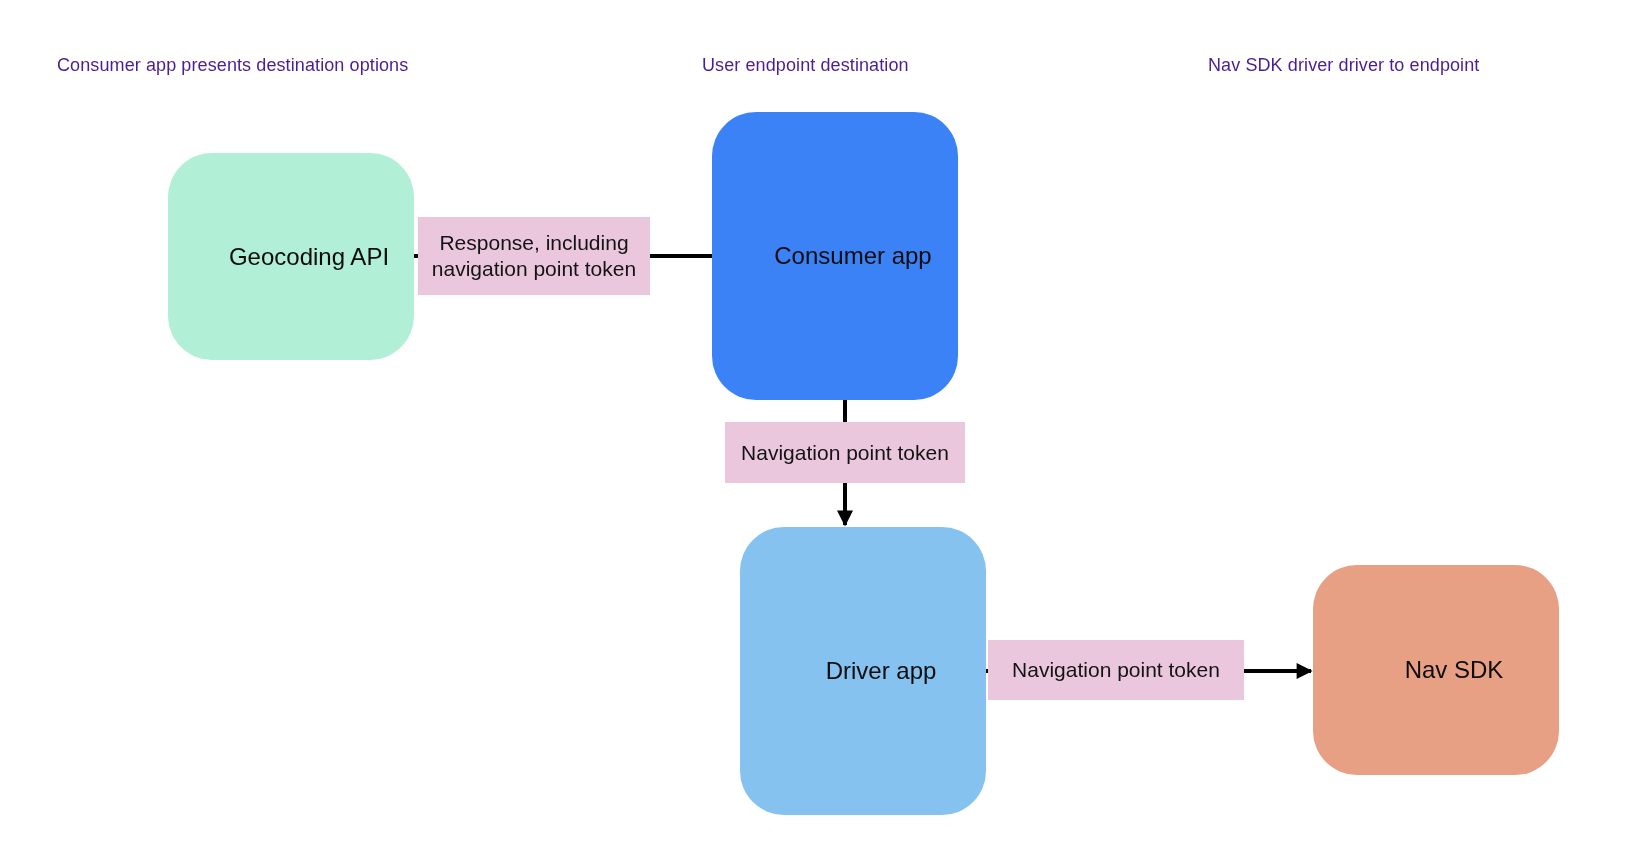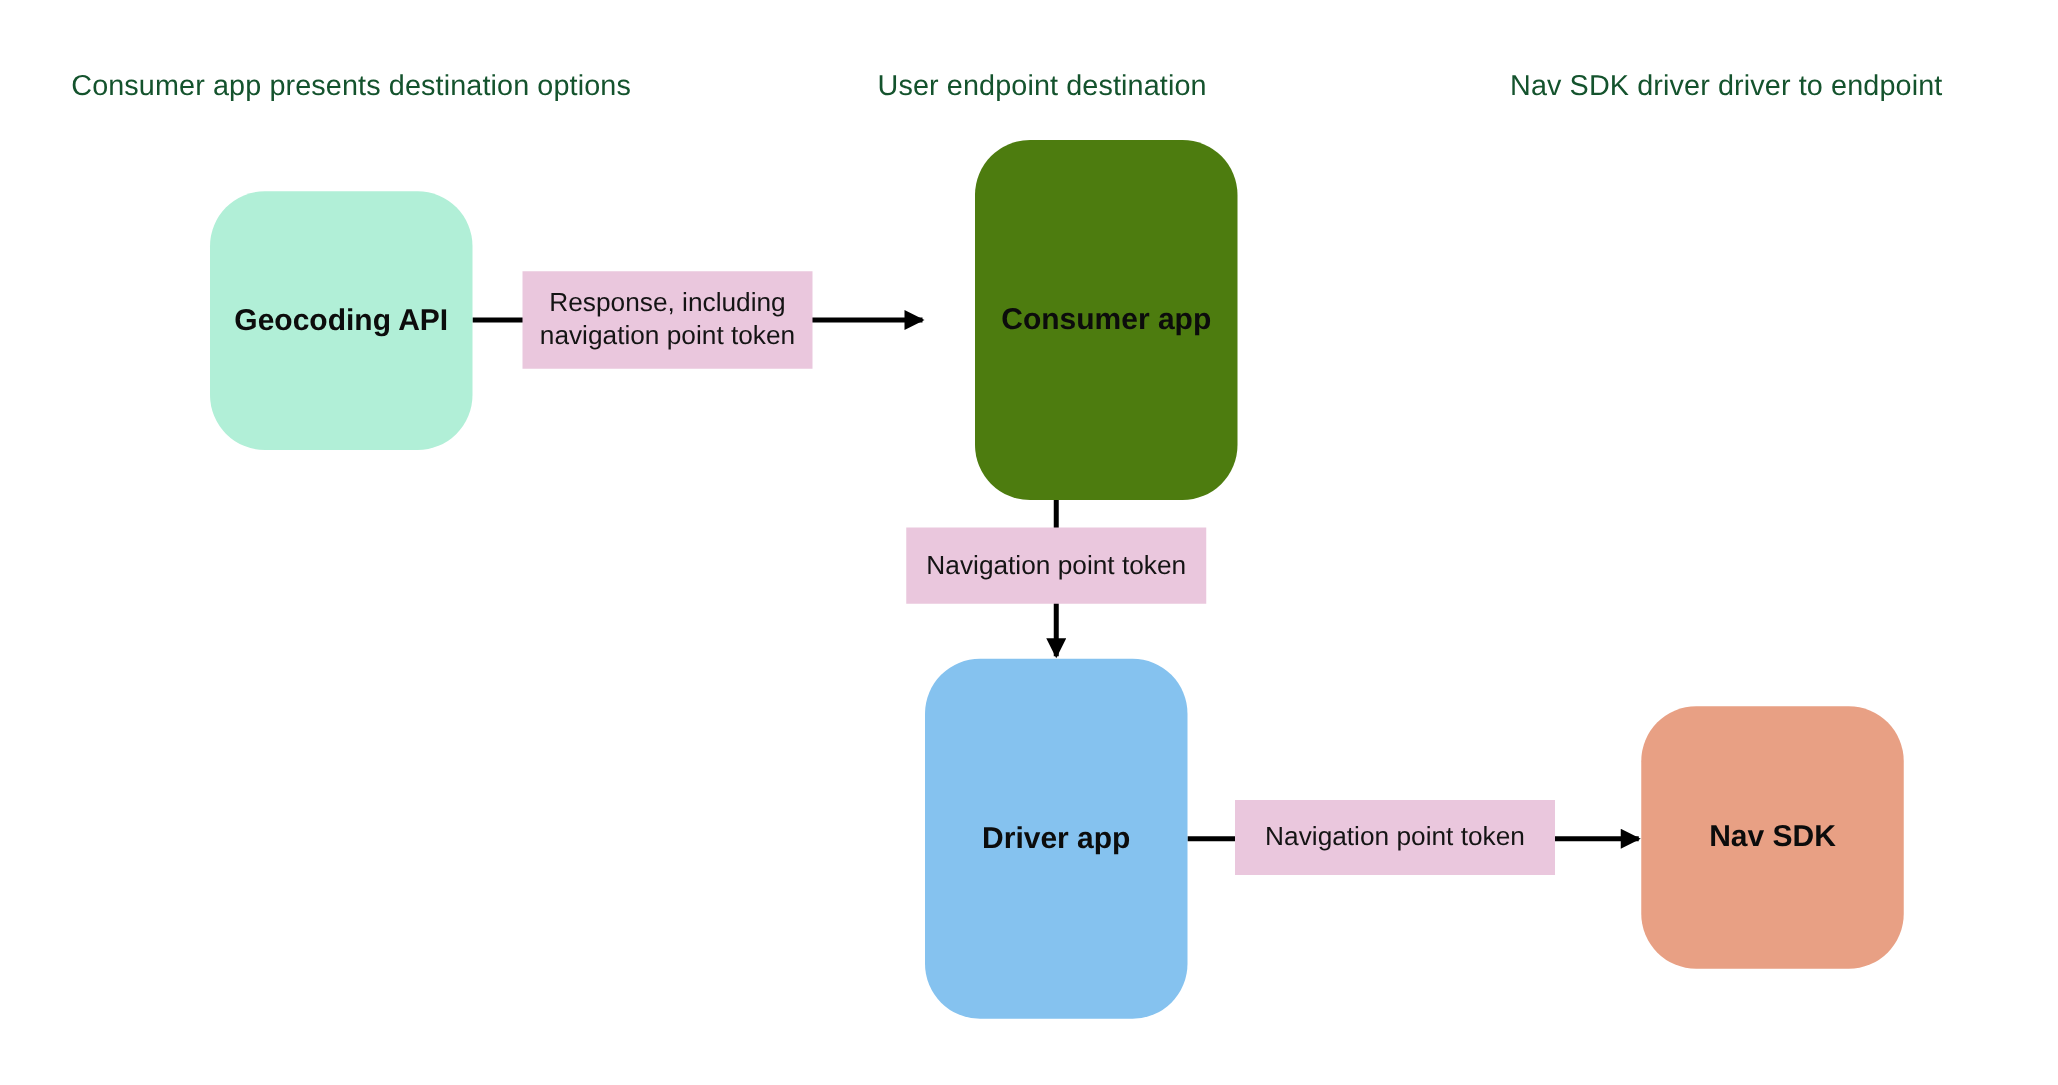--- a/index.html
+++ b/index.html
@@ -11,42 +11,43 @@
     position: relative;
     width: 1646px;
     height: 868px;
     background: #ffffff;
     font-family: "Liberation Sans", sans-serif;
     overflow: hidden;
   }
   .stage-heading {
     position: absolute;
     top: 55px;
-    font-size: 23px;
-    color: #14532d;
+    font-size: 18px;
+    color: #4c1d95;
     white-space: nowrap;
     letter-spacing: 0.1px;
   }
   .heading-1 { left: 57px; }
   .heading-2 { left: 702px; }
   .heading-3 { left: 1208px; }
 
   .node {
     position: absolute;
     border-radius: 44px;
     display: flex;
     align-items: center;
     justify-content: center;
-    font-weight: 700;
+    font-weight: 400;
     font-size: 24px;
     color: #0c0c0c;
     text-align: left;
+    padding-left: 36px;
   }
   .node-green  { background: #b1efd7; left: 168px;  top: 153px; width: 210px; height: 207px; }
-  .node-blue-1 { background: #4d7c0f; left: 780px;  top: 112px; width: 210px; height: 288px; }
+  .node-blue-1 { background: #3b82f6; left: 712px;  top: 112px; width: 210px; height: 288px; }
   .node-blue-2 { background: #85c2ef; left: 740px;  top: 527px; width: 210px; height: 288px; }
   .node-orange { background: #e8a084; left: 1313px; top: 565px; width: 210px; height: 210px; }
 
   .edge-label {
     position: absolute;
     background: #eac7dd;
     color: #141414;
     font-size: 21px;
     line-height: 1.22;
     display: flex;

